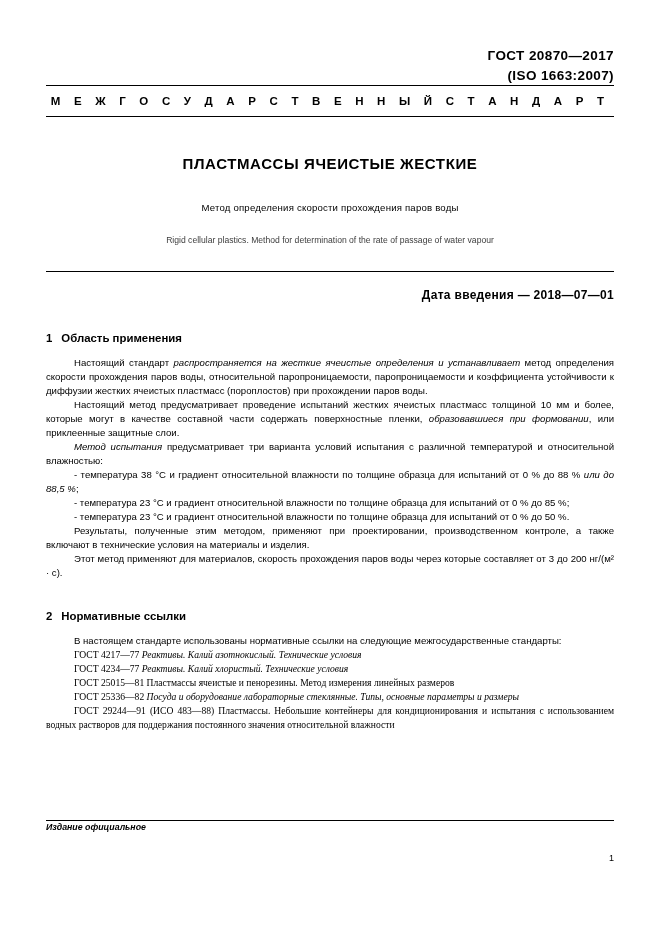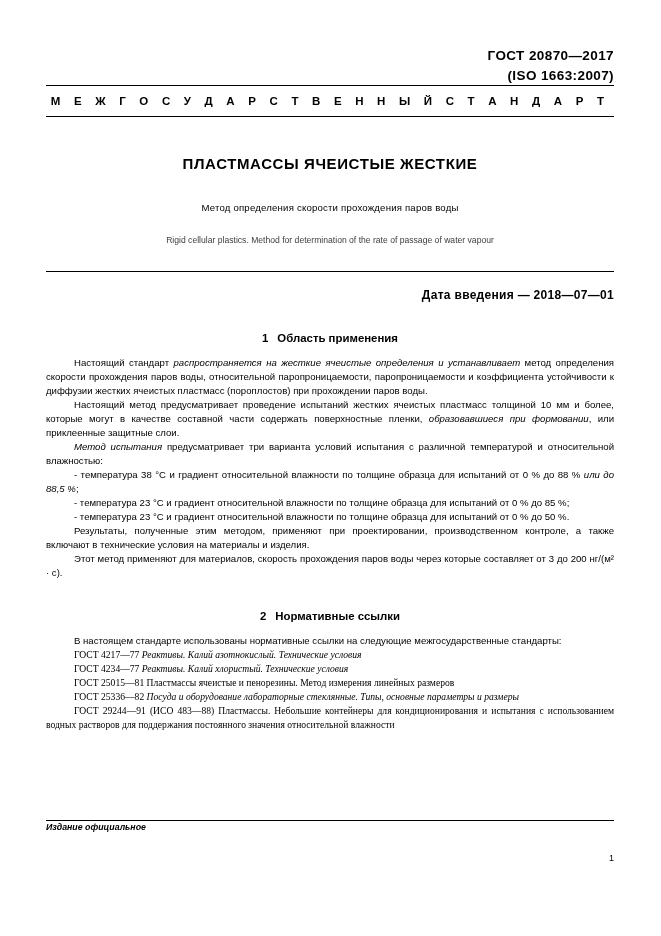--- a/index.html
+++ b/index.html
@@ -90,21 +90,20 @@
   }
 
   
   .section {
     margin-top: 30px;
   }
   .section-head {
     font-weight: bold;
     font-size: 11.4px;
     margin-bottom: 12px;
-    text-align: center;
   }
   .section-head .num {
     margin-right: 9px;
   }
   p.body {
     font-size: 9.6px;
     line-height: 1.46;
     text-align: justify;
     margin: 0;
     text-indent: 28px;

